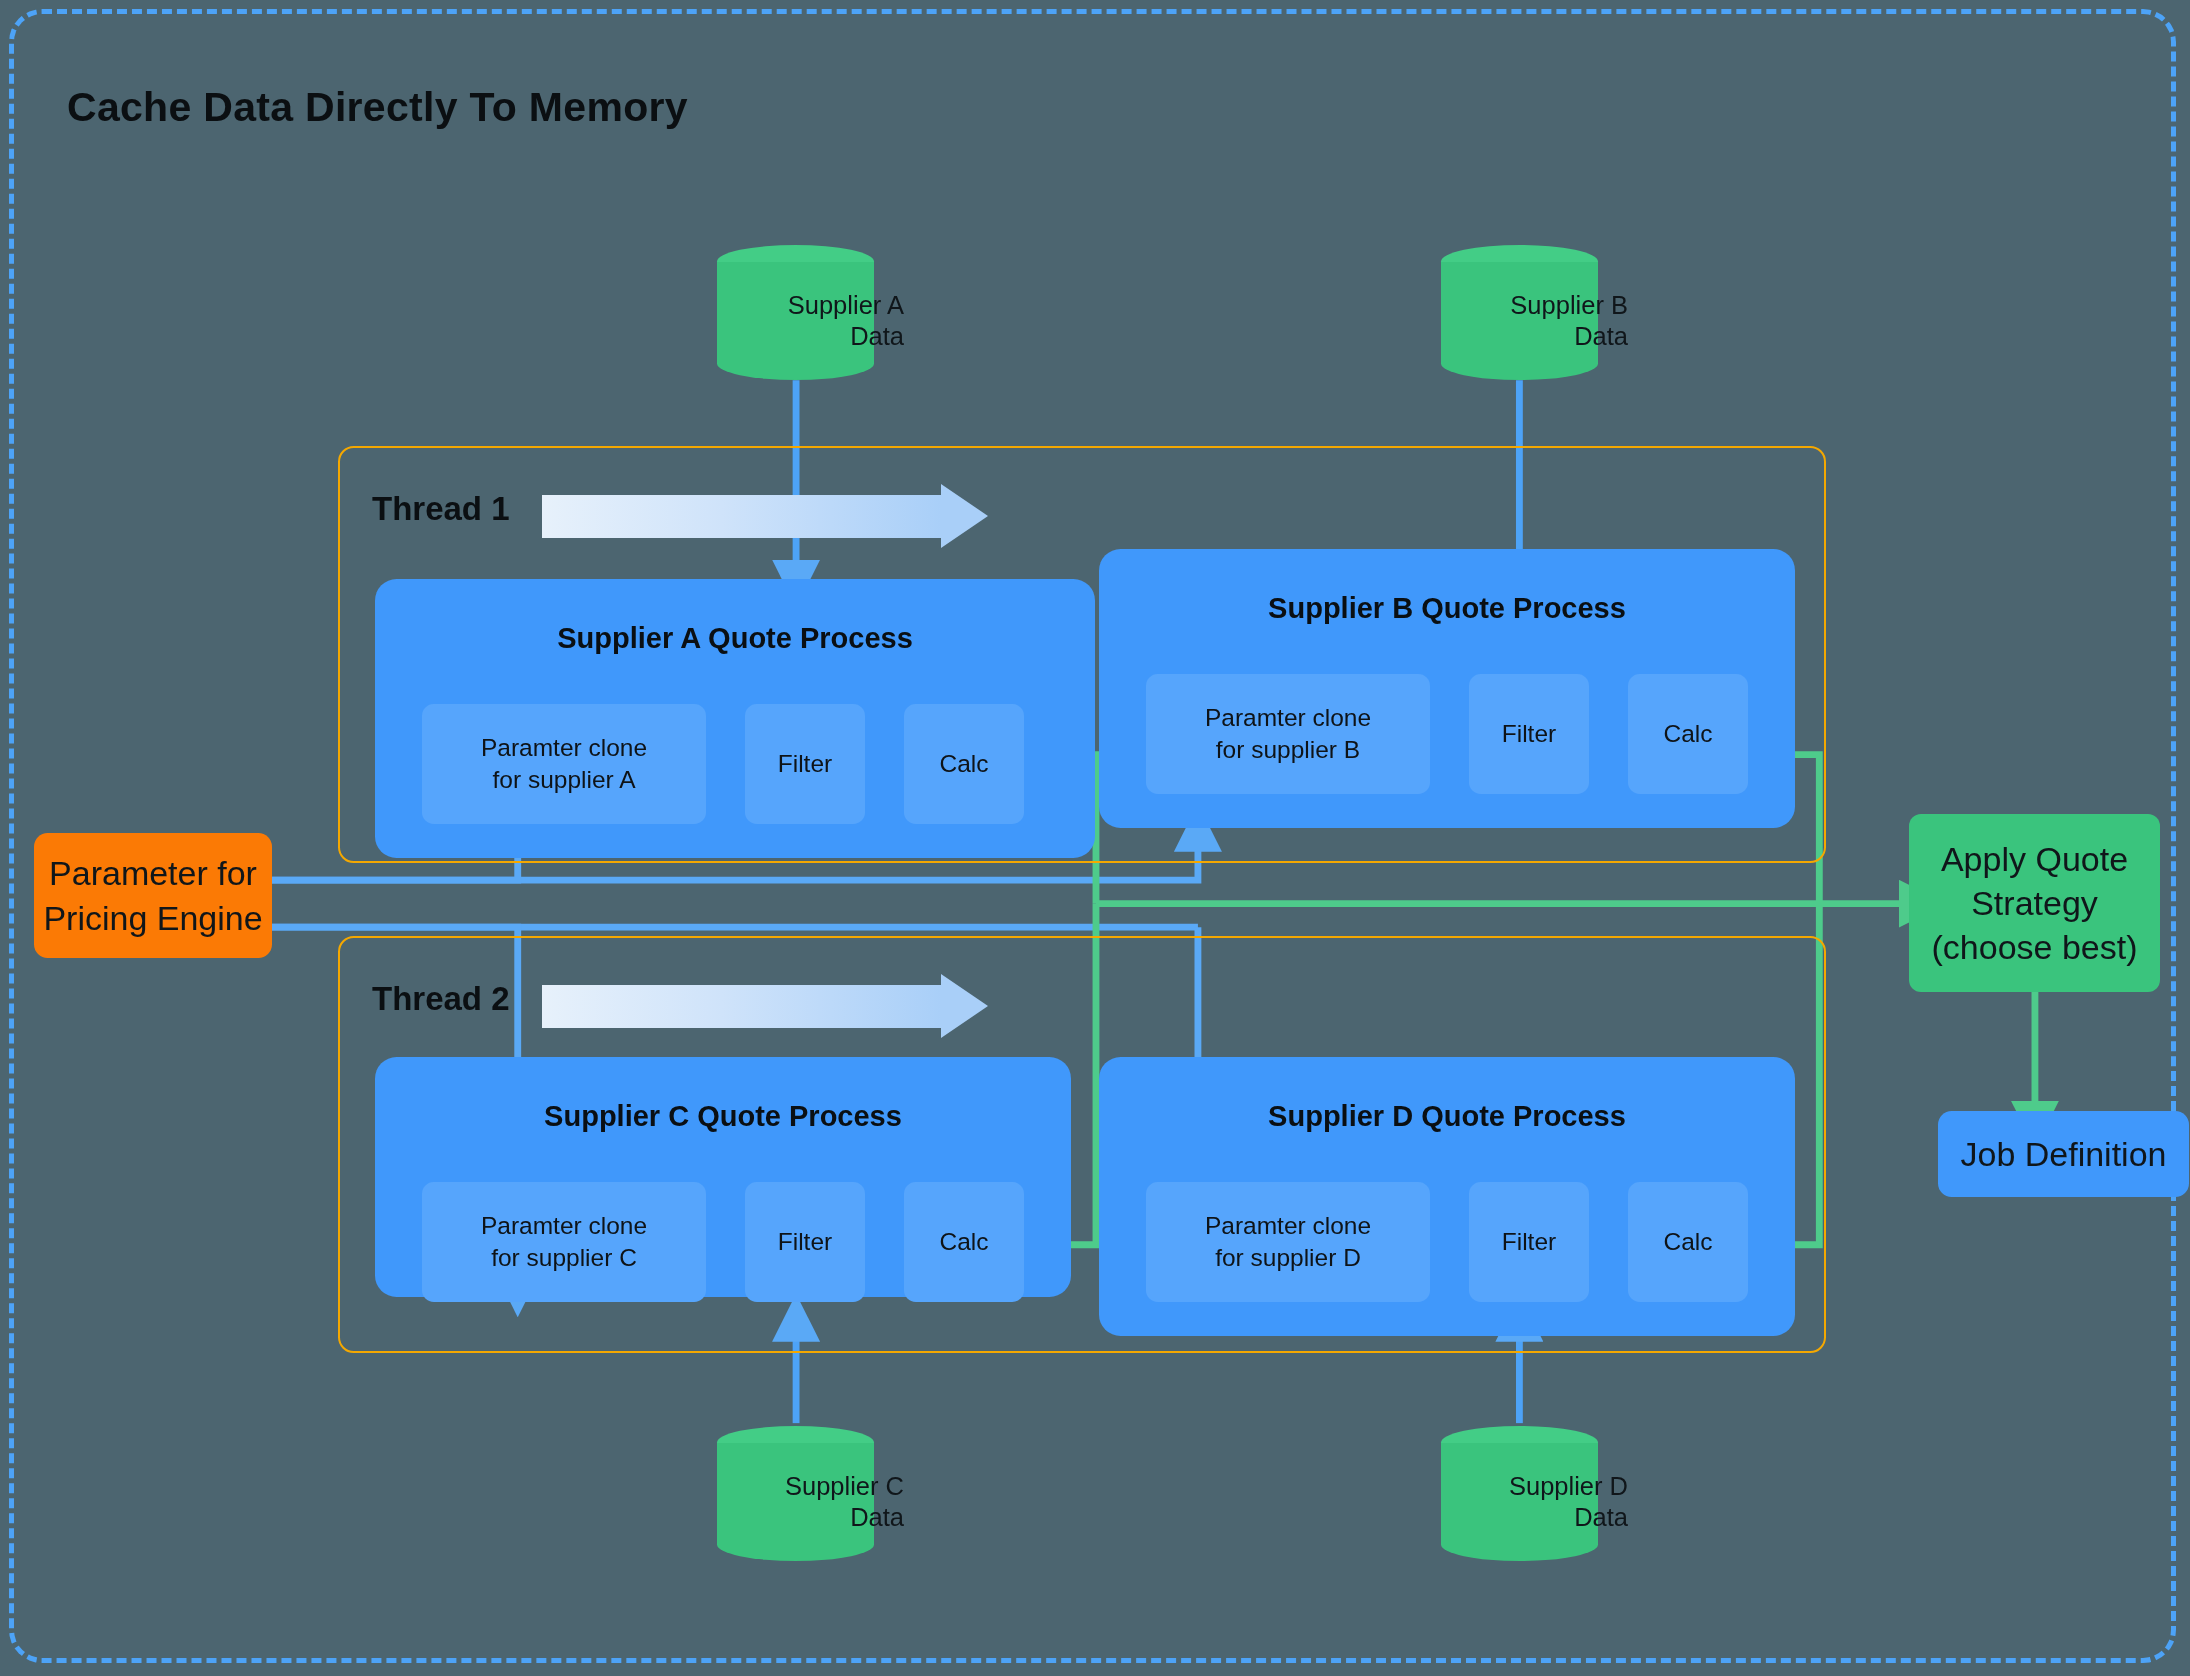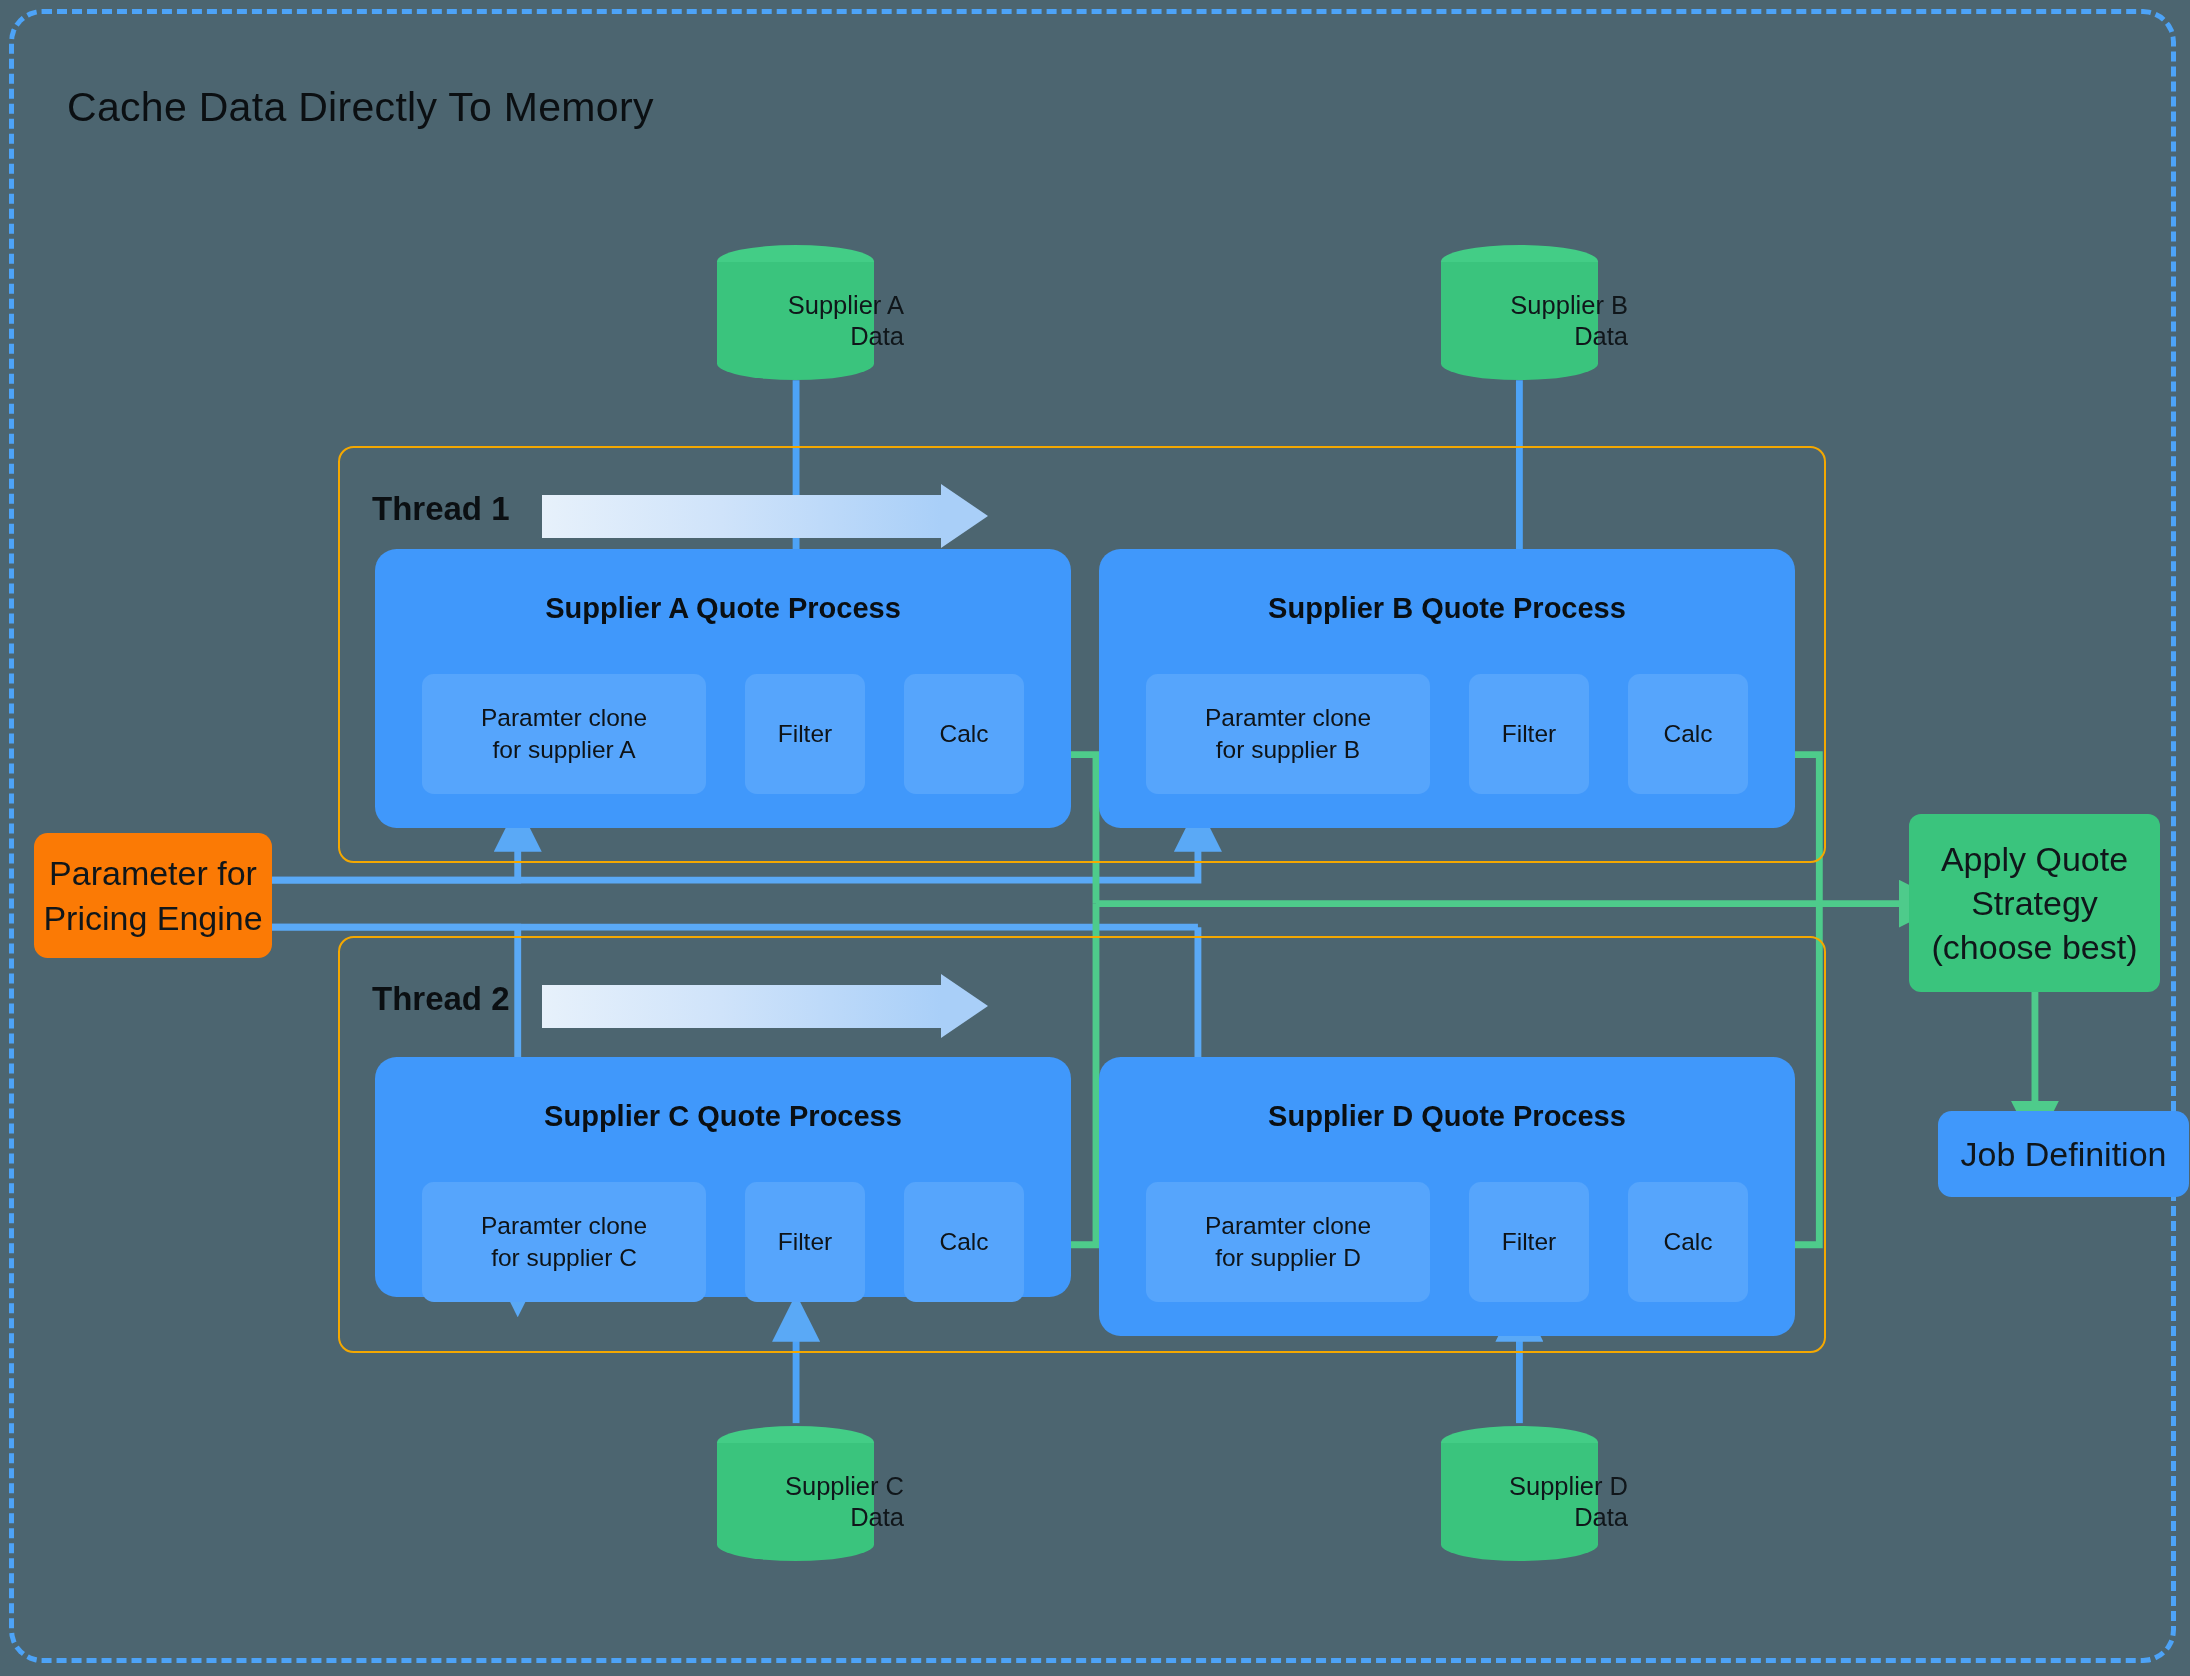--- a/index.html
+++ b/index.html
@@ -6,21 +6,21 @@
   body{width:2191px;height:1676px;overflow:hidden;
        font-family:"Liberation Sans","DejaVu Sans",sans-serif;}
   #stage{position:relative;width:2191px;height:1676px;background:#4c6570;}
 
   
   #outer-frame{position:absolute;left:8.8px;top:8.8px;width:2167px;height:1654px;
     border:5.9px dashed #4da3f7;border-radius:33px;box-sizing:border-box;pointer-events:none;}
 
   #wires{position:absolute;left:0;top:0;width:2191px;height:1676px;}
 
-  .title{position:absolute;left:67px;top:84px;font-size:41px;font-weight:normal;
+  .title{position:absolute;left:67px;top:84px;font-size:41px;font-weight:bold;
     color:#0b0f12;letter-spacing:0.3px;}
 
   
   .cyl{position:absolute;width:157px;height:135px;}
   .cyl .body{position:absolute;left:0;top:16.7px;width:157px;height:102px;background:#3ac47d;}
   .cyl .top{position:absolute;left:0;top:0;width:157px;height:33px;border-radius:50%;
     background:#43cd86;}
   .cyl .bot{position:absolute;left:0;top:102px;width:157px;height:33px;border-radius:50%;
     background:#3ac47d;}
   .cyl .lbl{position:absolute;left:0;top:45px;width:187px;text-align:right;
@@ -148,21 +148,21 @@
     </div>
   </div>
 
   <div class="thread-box" style="left:338px;top:446px;width:1488px;height:417px;"></div>
   <div class="thread-label" style="left:372px;top:490px;">Thread 1</div>
   <div class="garrow" style="left:542px;top:484px;width:446px;">
     <div class="shaft" style="width:399px;"></div>
     <div class="head" style="left:399px;"></div>
   </div>
 
-  <div class="proc" style="left:375px;top:549px;width:696px;height:279px;">
+  <div class="proc" style="left:375px;top:579px;width:696px;height:279px;padding-left:24px;">
     <div class="ptitle">Supplier A Quote Process</div>
     <div class="sub" style="left:47px;top:125px;width:284px;height:120px;">
       <div class="slbl">
         <span>Paramter clone</span><br>
         <span>for supplier A</span>
       </div>
     </div>
     <div class="sub" style="left:370px;top:125px;width:120px;height:120px;">
       <div class="slbl">Filter</div>
     </div>

